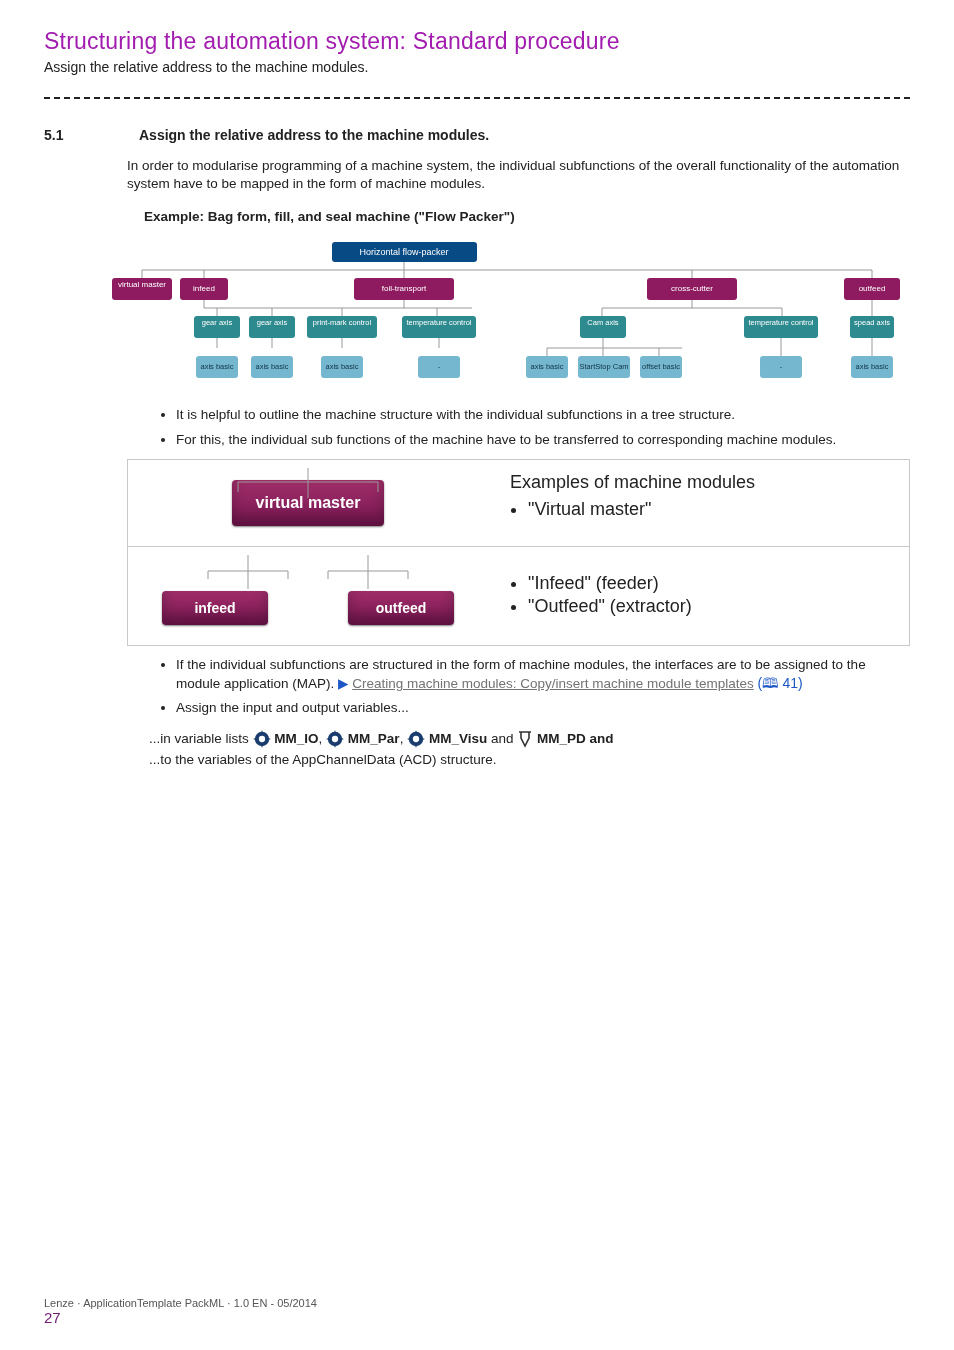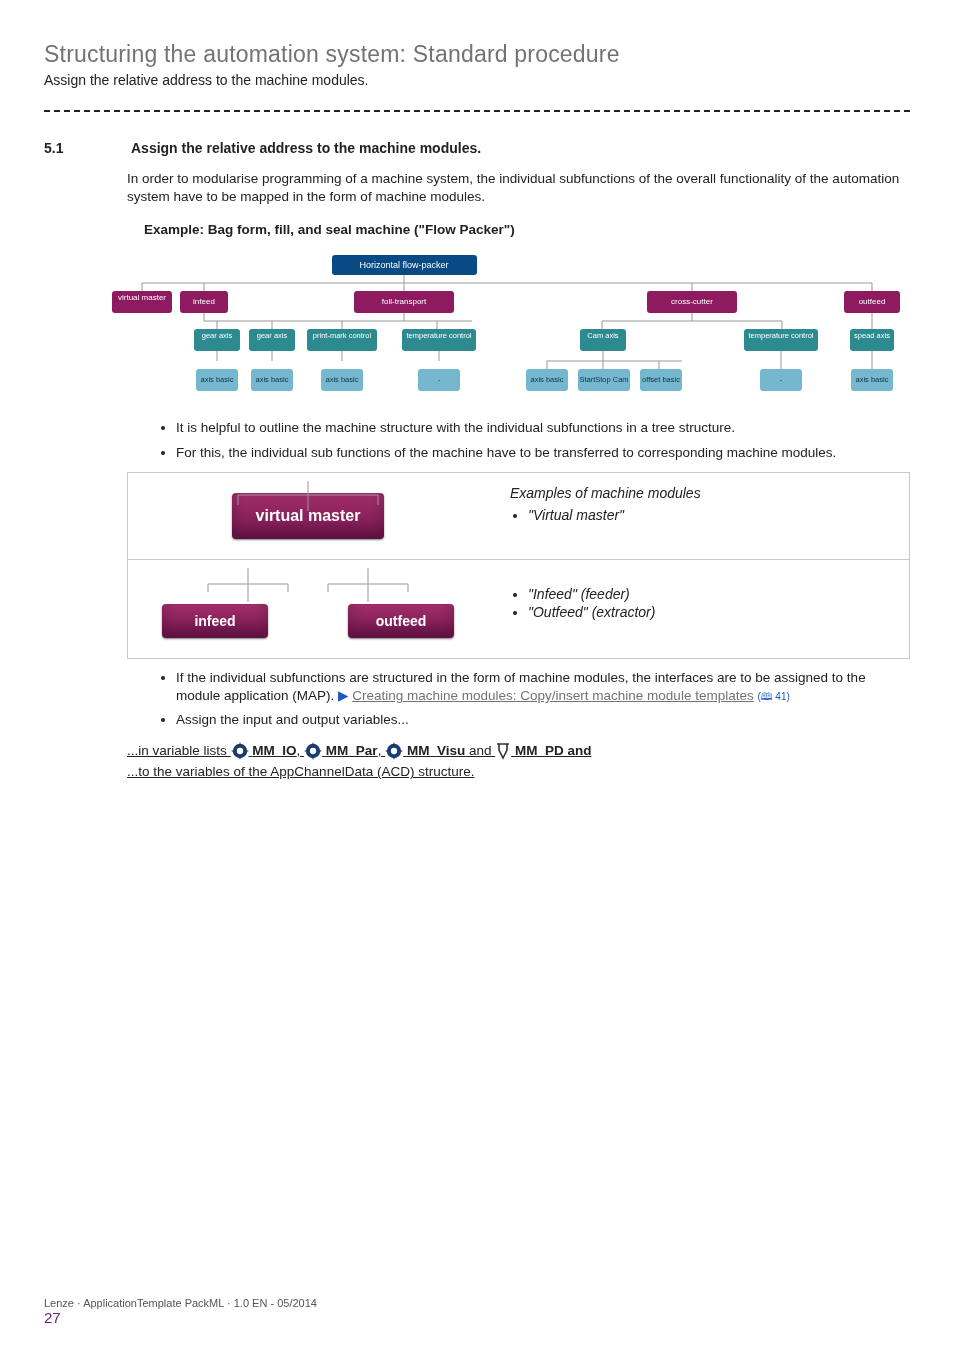--- a/index.html
+++ b/index.html
@@ -3,59 +3,59 @@
 <meta charset="utf-8">
 <style>
   body {
     margin: 0;
     font-family: "Segoe UI", "Myriad Pro", Arial, sans-serif;
     color: #222;
     background: #fff;
     width: 954px;
   }
   .page { padding: 28px 44px 40px 44px; box-sizing: border-box; min-height:1350px; position:relative;}
-  .chapter-title { font-size: 23px; font-weight:400; color:#737373; margin:13px 0 4px 0; letter-spacing:0.2px;}
+  .chapter-title { font-size: 23px; font-weight:400; color:#a21caf; margin:0 0 4px 0; letter-spacing:0.2px;}
   .sub-title { font-size: 14px; color:#222; margin:0 0 22px 0;}
   .dash-rule {
     border:none; border-top: 2px dashed #222; margin: 6px 0 28px 0;
   }
-  .sec-row { display:flex; gap:32px; margin-bottom:14px;}
+  .sec-row { display:flex; gap:40px; margin-bottom:14px;}
   .sec-num { font-size:14px; font-weight:700; width:55px; flex:none;}
   .sec-heading { font-size:14px; font-weight:700;}
   .content-col { margin-left: 83px; }
   .para { font-size:13.5px; line-height:1.35; margin-bottom:16px;}
   .ex-heading { font-size:13.5px; font-weight:700; margin: 6px 0 14px 0; padding-left: 17px;}
 
   
   .tree-wrap { margin:0 0 14px -45px; }
 
   ul.doc { margin:4px 0 10px 0; padding-left:18px;}
   ul.doc > li { font-size:13.5px; line-height:1.35; margin-bottom:6px;margin-left:31px;}
 
   
   .mods-grid { border:1px solid #c9c9c9; border-bottom:none;}
   .mods-row  { display:flex; border-bottom:1px solid #c9c9c9;}
   .mods-cell-left { width:360px; flex:none; padding:20px 12px; display:flex; justify-content:center; align-items:flex-end; position:relative; box-sizing:border-box;}
-  .mods-cell-right{ flex:1; padding:12px 14px 12px 22px; font-size:14px;font-style:italic;}
+  .mods-cell-right{ flex:1; padding:12px 14px 12px 22px; font-size:18px;}
   .mods-cell-right .hdr { margin-bottom:6px;}
   .mods-cell-right ul { margin:0; padding-left:18px;}
   .mods-cell-right li { margin-bottom:2px;}
   .pill {
     background: linear-gradient(#9f2e69, #7a1653);
     color:#fff; font-weight:700; font-size:14px;
     border-radius:4px; padding:9px 18px;
     box-shadow: inset 0 -10px 14px rgba(0,0,0,0.25), 0 1px 2px rgba(0,0,0,0.5);
     text-align:center; min-width:70px; display:inline-block;
   }
   .pill.big { padding:14px 24px; font-size:16px;}
   .vm-lines { position:absolute; top:8px; left:50%; transform:translateX(-50%);}
   .link-text { color:#737373; text-decoration:underline;}
-  .page-ref { color:#1d57c6; font-size:10px;}
-
-  .var-para { font-size:13.5px; line-height:1.6; text-decoration:underline;}
+  .page-ref { color:#1d57c6; font-size:14px;}
+
+  .var-para { font-size:13.5px; line-height:1.6; margin-left:22px;}
   .gear-icon { display:inline-block; vertical-align:-5px;}
   .footer {
     position:absolute; bottom:24px; left:44px; right:44px;
     display:flex; justify-content:space-between; font-size:11px; color:#555;flex-direction:column;
   }
   .footer .pg { font-size:15px; color:#701a75;}
 
   
   .two-pill-wrap { position:relative; width:100%; display:flex; justify-content:center; gap:80px; align-items:flex-end;}
 </style>

